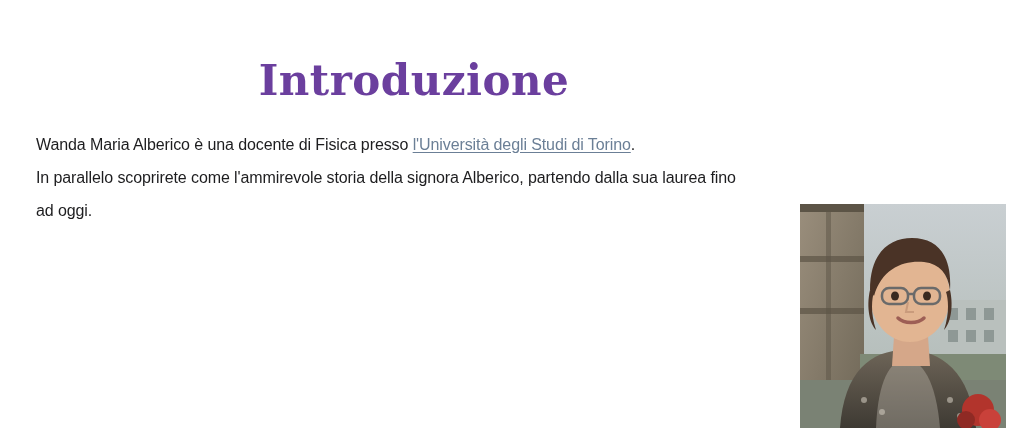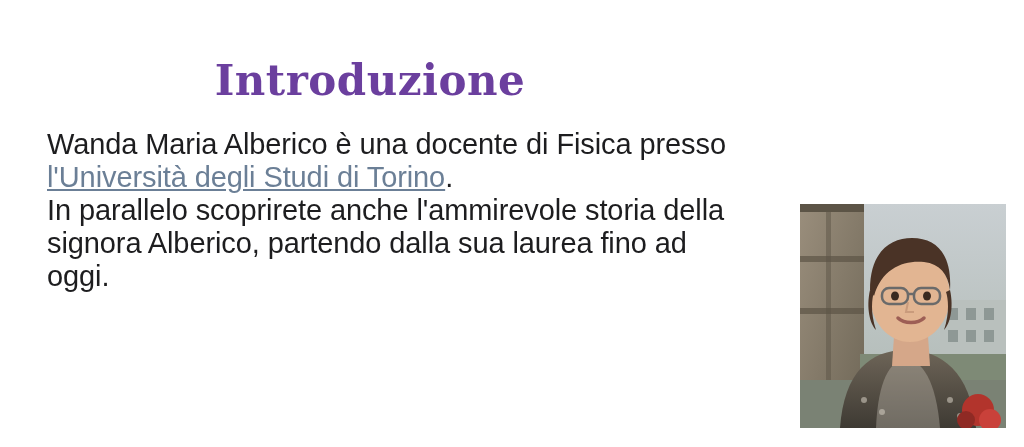--- a/index.html
+++ b/index.html
@@ -25,27 +25,28 @@
     top: 30px;
     left: 0;
     width: 740px;
     text-align: center;
     font-family: "DejaVu Serif", "Liberation Serif", serif;
     font-weight: bold;
     font-size: 42px;
     letter-spacing: 0.5px;
     color: #6b3f9e;
     line-height: 1.1;
+    padding-left: 44px;
   }
   .body-text {
     position: absolute;
     top: 128px;
-    left: 47px;
+    left: 36px;
     width: 700px;
-    font-size: 29px;
+    font-size: 16px;
     line-height: 33px;
     color: #1d1d1f;
     font-family: "Liberation Sans", sans-serif;
     letter-spacing: -0.1px;
   }
   .body-text p {
     margin: 0;
   }
   .inline-link {
     color: #6b7f96;
@@ -68,21 +69,21 @@
 </style>
 </head>
 <body>
 
 <div class="page">
 
   <h1 class="page-title">Introduzione</h1>
 
   <div class="body-text">
     <p><span>Wanda Maria Alberico è una docente di Fisica presso </span><a class="inline-link">l'Università degli Studi di Torino</a><span>.</span></p>
-    <p>In parallelo scoprirete anche l'ammirevole storia della signora Alberico, partendo dalla sua laurea fino ad oggi.</p>
+    <p>In parallelo scoprirete come l'ammirevole storia della signora Alberico, partendo dalla sua laurea fino ad oggi.</p>
   </div>
 
   <div class="photo">
     <svg width="206" height="224" viewBox="0 0 206 224" xmlns="http://www.w3.org/2000/svg">
       <defs>
         <linearGradient id="sky" x1="0" y1="0" x2="0" y2="1">
           <stop offset="0%" stop-color="#c9cfd2"></stop>
           <stop offset="100%" stop-color="#aeb8b2"></stop>
         </linearGradient>
         <linearGradient id="wall" x1="0" y1="0" x2="1" y2="1">

